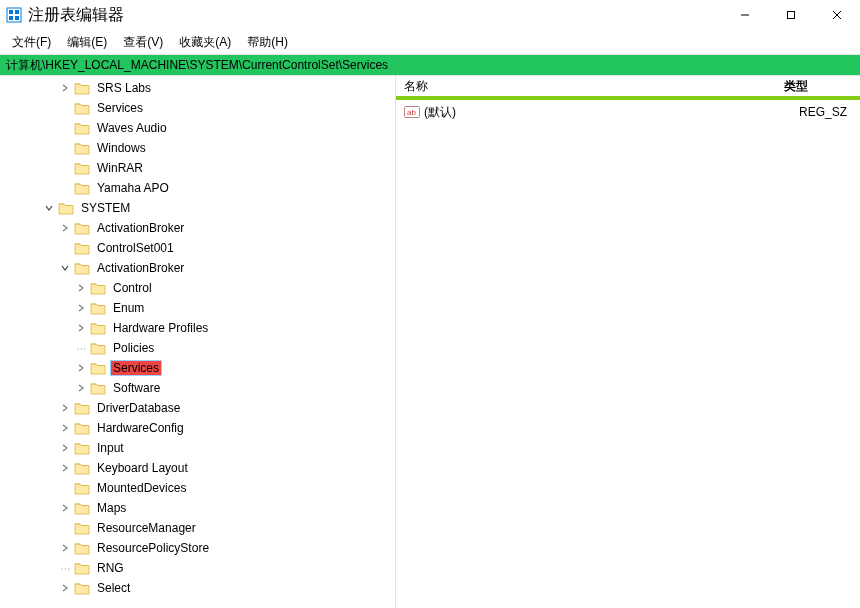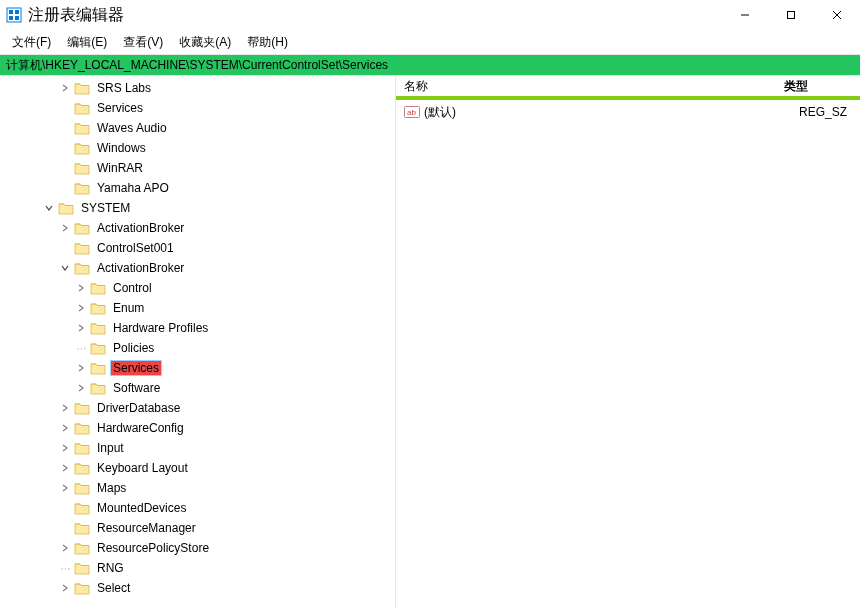--- a/index.html
+++ b/index.html
@@ -411,37 +411,37 @@
                 <path d="M3 2 L7 5 L3 8" fill="none" stroke="#808080" stroke-width="1.2"></path>
               </svg>
             </span>
             <span class="folder-icon"><svg width="16" height="14" viewBox="0 0 16 14">
                 <use href="#folder-glyph"></use>
               </svg></span>
             <span class="label">Keyboard Layout</span>
           </div>
           <div class="tree-row">
             <span class="indent" style="width: 58px;"></span>
+            <span class="expander blank"> </span>
+            <span class="folder-icon"><svg width="16" height="14" viewBox="0 0 16 14">
+                <use href="#folder-glyph"></use>
+              </svg></span>
+            <span class="label">MountedDevices</span>
+          </div>
+          <div class="tree-row">
+            <span class="indent" style="width: 58px;"></span>
             <span class="expander">
               <svg width="10" height="10" viewBox="0 0 10 10">
                 <path d="M3 2 L7 5 L3 8" fill="none" stroke="#808080" stroke-width="1.2"></path>
               </svg>
             </span>
             <span class="folder-icon"><svg width="16" height="14" viewBox="0 0 16 14">
                 <use href="#folder-glyph"></use>
               </svg></span>
             <span class="label">Maps</span>
-          </div>
-          <div class="tree-row">
-            <span class="indent" style="width: 58px;"></span>
-            <span class="expander blank"> </span>
-            <span class="folder-icon"><svg width="16" height="14" viewBox="0 0 16 14">
-                <use href="#folder-glyph"></use>
-              </svg></span>
-            <span class="label">MountedDevices</span>
           </div>
           <div class="tree-row">
             <span class="indent" style="width: 58px;"></span>
             <span class="expander blank"> </span>
             <span class="folder-icon"><svg width="16" height="14" viewBox="0 0 16 14">
                 <use href="#folder-glyph"></use>
               </svg></span>
             <span class="label">ResourceManager</span>
           </div>
           <div class="tree-row">

